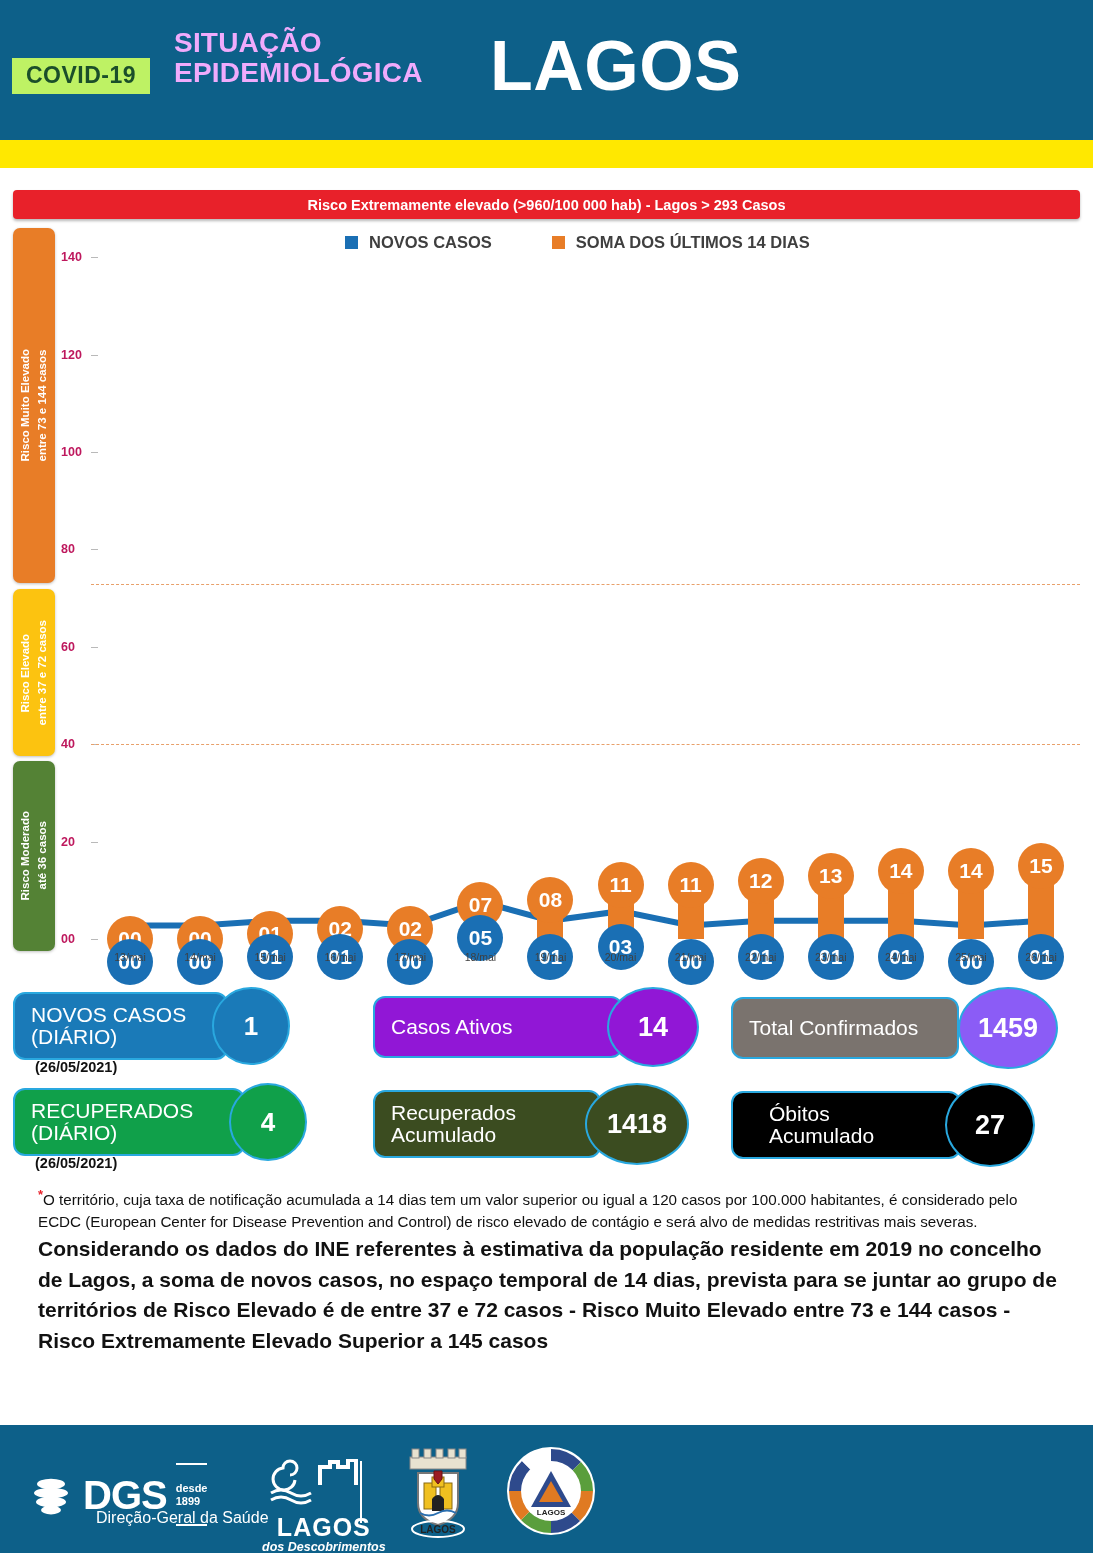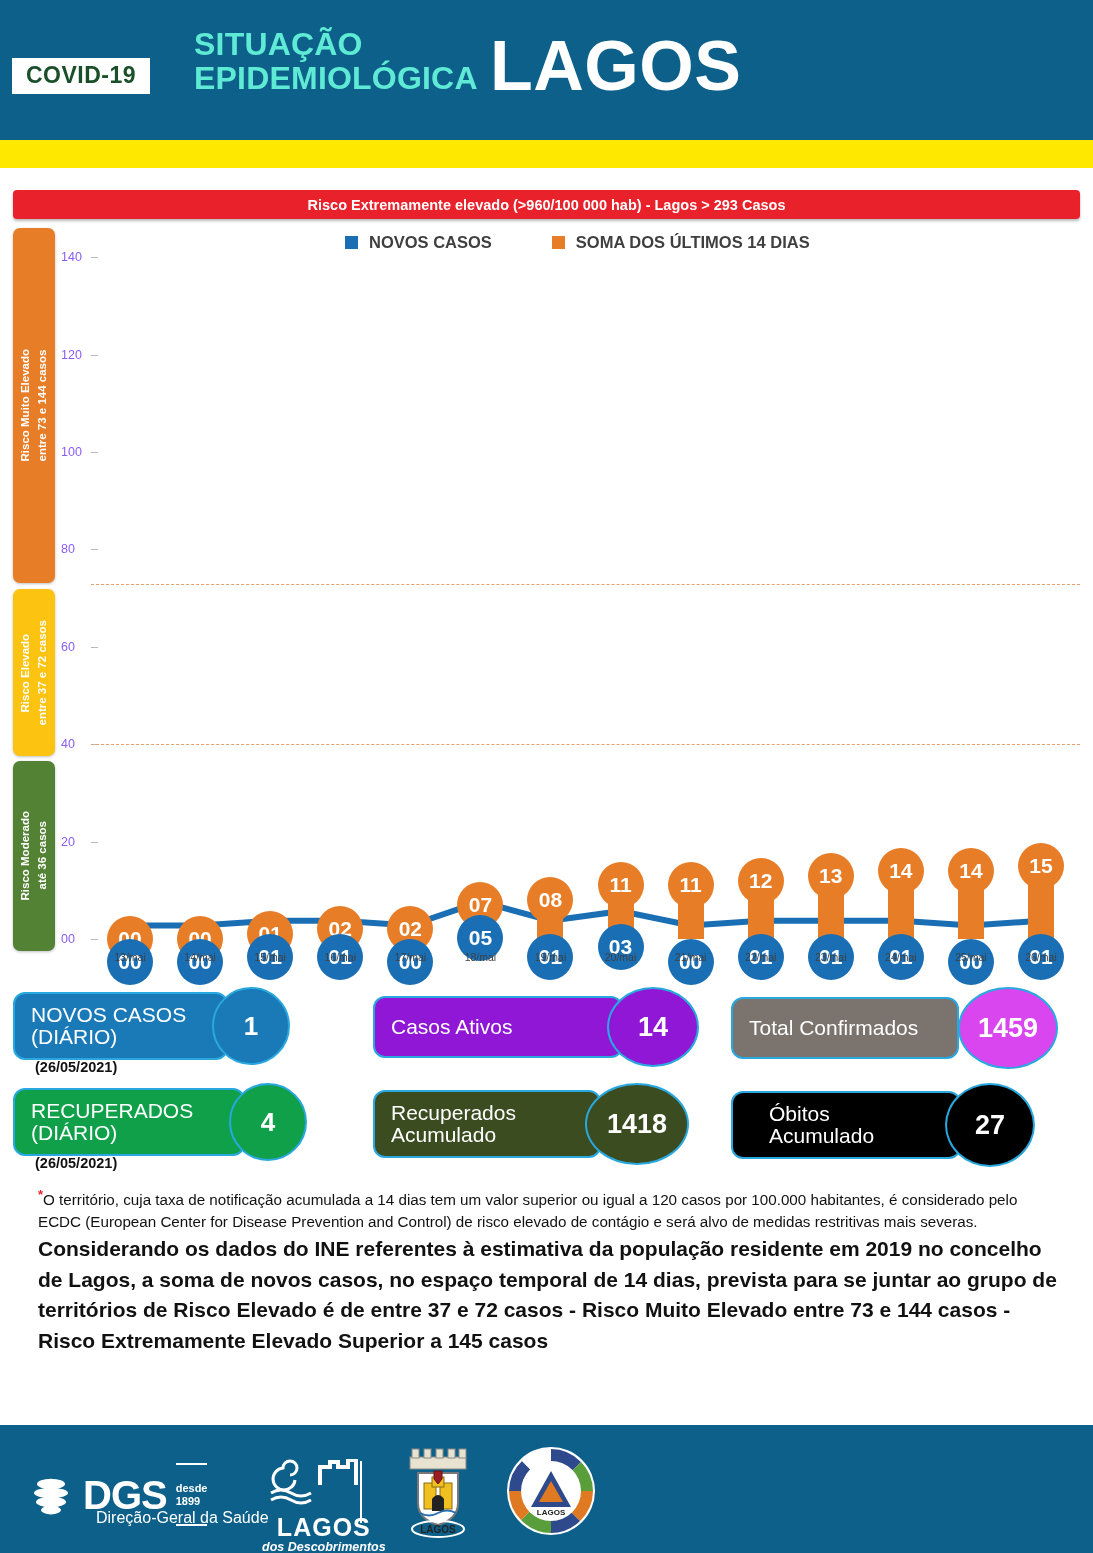--- a/index.html
+++ b/index.html
@@ -11,28 +11,28 @@
     position: relative;
   }
 
   
   .header {
     height: 140px; background: #0d6089;
     position: relative; display: flex; align-items: center;
   }
   .covid-badge {
     position: absolute; left: 12px; top: 58px;
-    background: #ffffff; color: #1b4f2a;
+    background: #bef264; color: #1b4f2a;
     font-weight: bold; font-size: 23px; letter-spacing: .5px;
     padding: 4px 14px 5px 14px;
   }
   .title-block {
-    position: absolute; left: 194px; top: 28px;
-    color: #5eead4; line-height: 1.06;
-    font-size: 32px; font-weight: 600; letter-spacing: .2px;
+    position: absolute; left: 174px; top: 28px;
+    color: #f0abfc; line-height: 1.06;
+    font-size: 28px; font-weight: 600; letter-spacing: .2px;
   }
   .title-block div { white-space: nowrap; }
   .big-city {
     position: absolute; left: 490px; top: 26px;
     color: #fff; font-size: 70px; font-weight: bold; letter-spacing: .5px;
   }
   .dates {
     position: absolute; right: 46px; top: 45px;
     color: #fff; font-size: 16px; font-weight: bold;
     text-align: right; line-height: 1.5;
@@ -70,21 +70,21 @@
   .band-vhigh  { background: #e87d27; top: 0px;   height: 355px; }
   .band-high   { background: #fcc310; top: 361px; height: 167px; }
   .band-mod    { background: #548235; top: 533px; height: 190px; }
 
   .plot {
     position: absolute; left: 42px; right: 0; top: 0; height: 723px;
   }
   .y-labels { position: absolute; left: 0; top: 0; width: 40px; height: 723px; }
   .y-label {
     position: absolute; left: 6px; transform: translateY(-50%);
-    font-size: 12.5px; font-weight: normal; color: #8b5cf6;
+    font-size: 12.5px; font-weight: bold; color: #be185d;
   }
   .y-tick {
     position: absolute; left: 36px; width: 7px; height: 1px; background: #b9b9b9;
   }
   .dash-line {
     position: absolute; left: 36px; right: 0; height: 0;
     border-top: 1.5px dashed #e8a06a;
   }
 
   .legend {
@@ -347,21 +347,21 @@
       <div class="kpi" style="left: 360px; top: 8px;">
         <div class="kpi-pill" style="background: rgb(145, 23, 214); width: 250px;">
           <div class="kpi-pill-label">Casos Ativos</div>
         </div>
         <div class="kpi-circle" style="background: rgb(145, 23, 214); width: 92px; height: 80px; font-size: 27px;">14</div>
       </div>
       <div class="kpi" style="left: 718px; top: 8px; gap: 15px;">
         <div class="kpi-pill" style="background: rgb(122, 115, 110); width: 228px;">
           <div class="kpi-pill-label">Total Confirmados</div>
         </div>
-        <div class="kpi-circle" style="background: #d946ef; width: 100px; height: 82px; font-size: 27px;">1459</div>
+        <div class="kpi-circle" style="background: #8b5cf6; width: 100px; height: 82px; font-size: 27px;">1459</div>
       </div>
     </div>
   <div class="kpi-row" id="kpi-row-2">
       <div class="kpi" style="left: 0px; top: 8px;">
         <div class="kpi-pill tall" style="background: rgb(16, 160, 74); width: 232px;">
           <div class="kpi-pill-label">RECUPERADOS
 (DIÁRIO)</div>
         </div>
         <div class="kpi-circle" style="background: rgb(16, 160, 74); width: 78px; height: 78px; font-size: 26px;">4</div>
       </div>

